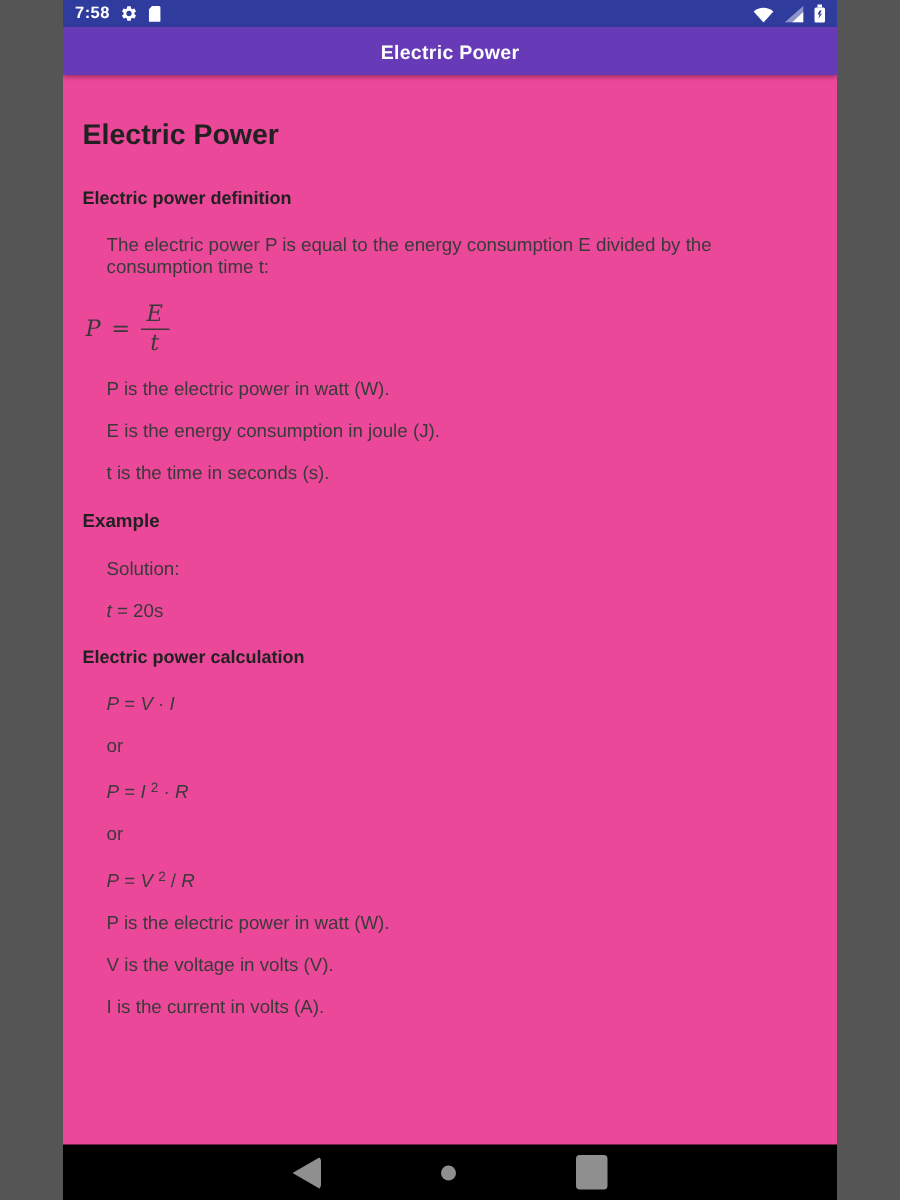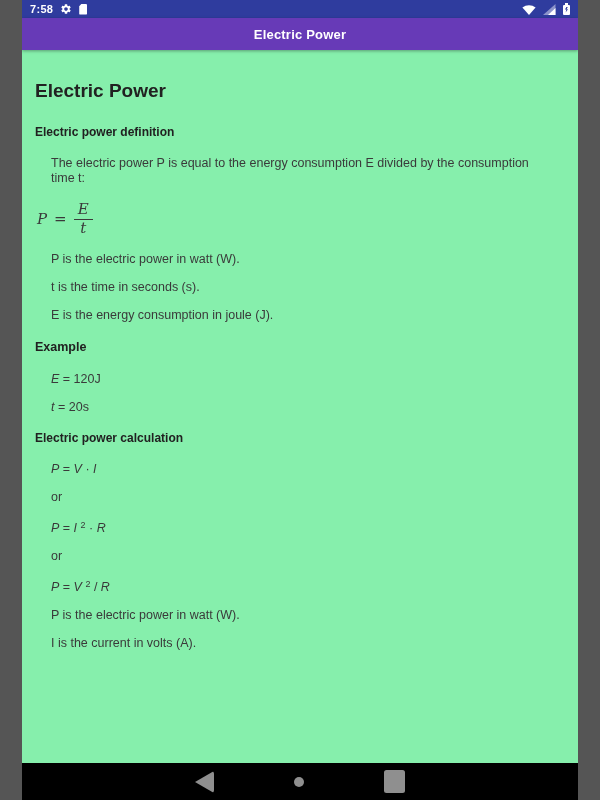--- a/index.html
+++ b/index.html
@@ -1,18 +1,18 @@
 <!DOCTYPE html>
 <html style="--status-bar-bg: #2f3c9e; --app-bar-bg: #673ab7; --nav-bar-bg: #000000; --nav-icon-color: #8f8f8f; --heading-color: #212121; --body-color: #3a3a3a;"><head>
 <meta charset="utf-8">
 <style>
   html,body { margin:0; padding:0; background:#555; }
   .screen {
-    position:relative; width:556px; height:800px; margin:0 auto;
-    background:#86efac; overflow:hidden;
+    position:relative; width:516px; height:800px; margin:0 auto;
+    background:#ec4899; overflow:hidden;
     font-family:"Liberation Sans", sans-serif;
   }
 
   
   .status-bar {
     position:absolute; top:0; left:0; right:0; height:18px;
     background:var(--status-bar-bg, #2f3c9e);
     display:flex; align-items:center; justify-content:space-between;
     padding:0 8px; box-sizing:border-box; color:#fff;
   }
@@ -141,35 +141,36 @@
     <div class="latex">
       <span class="lx-var">P</span>
       <span>=</span>
       <span class="frac">
         <span class="num">E</span>
         <span class="den">t</span>
       </span>
     </div>
 
     <p>P is the electric power in watt (W).</p>
+    <p>E is the energy consumption in joule (J).</p>
     <p>t is the time in seconds (s).</p>
-    <p>E is the energy consumption in joule (J).</p>
 
     <h3>Example</h3>
-    <p><span class="it">E</span><span> = 120J</span></p>
+    <p>Solution:</p>
     <p><span class="it">t</span><span> = 20s</span></p>
 
     <h2 class="calc">Electric power calculation</h2>
     <p><span class="it">P</span><span> = </span><span class="it">V</span><span> · </span><span class="it">I</span></p>
     <p><span>or</span></p>
     <p><span class="it">P</span><span> = </span><span class="it">I</span><span> </span><span class="sup">2</span><span> · </span><span class="it">R</span></p>
     <p><span>or</span></p>
     <p><span class="it">P</span><span> = </span><span class="it">V</span><span> </span><span class="sup">2</span><span> / </span><span class="it">R</span></p>
 
     <p>P is the electric power in watt (W).</p>
+    <p>V is the voltage in volts (V).</p>
     <p>I is the current in volts (A).</p>
 
   </div>
 
   <div class="nav-bar">
     <div class="nav-btn">
       <span class="tri-back"></span>
     </div>
     <div class="nav-btn">
       <span class="dot-home"></span>

